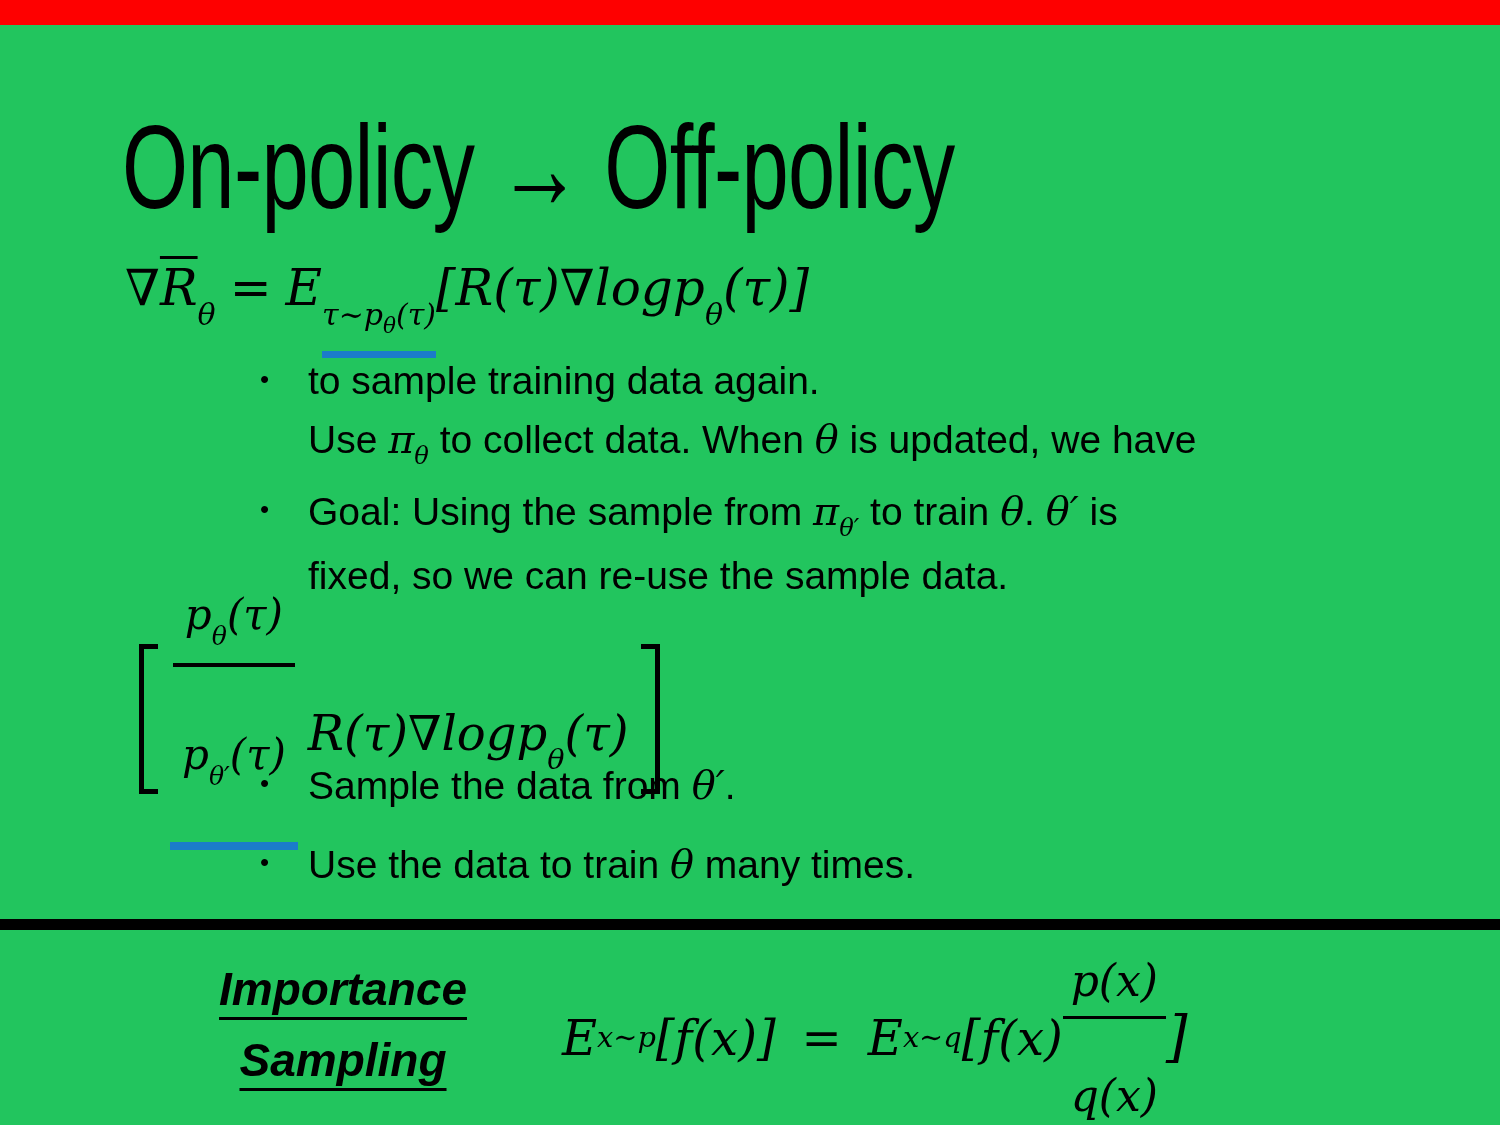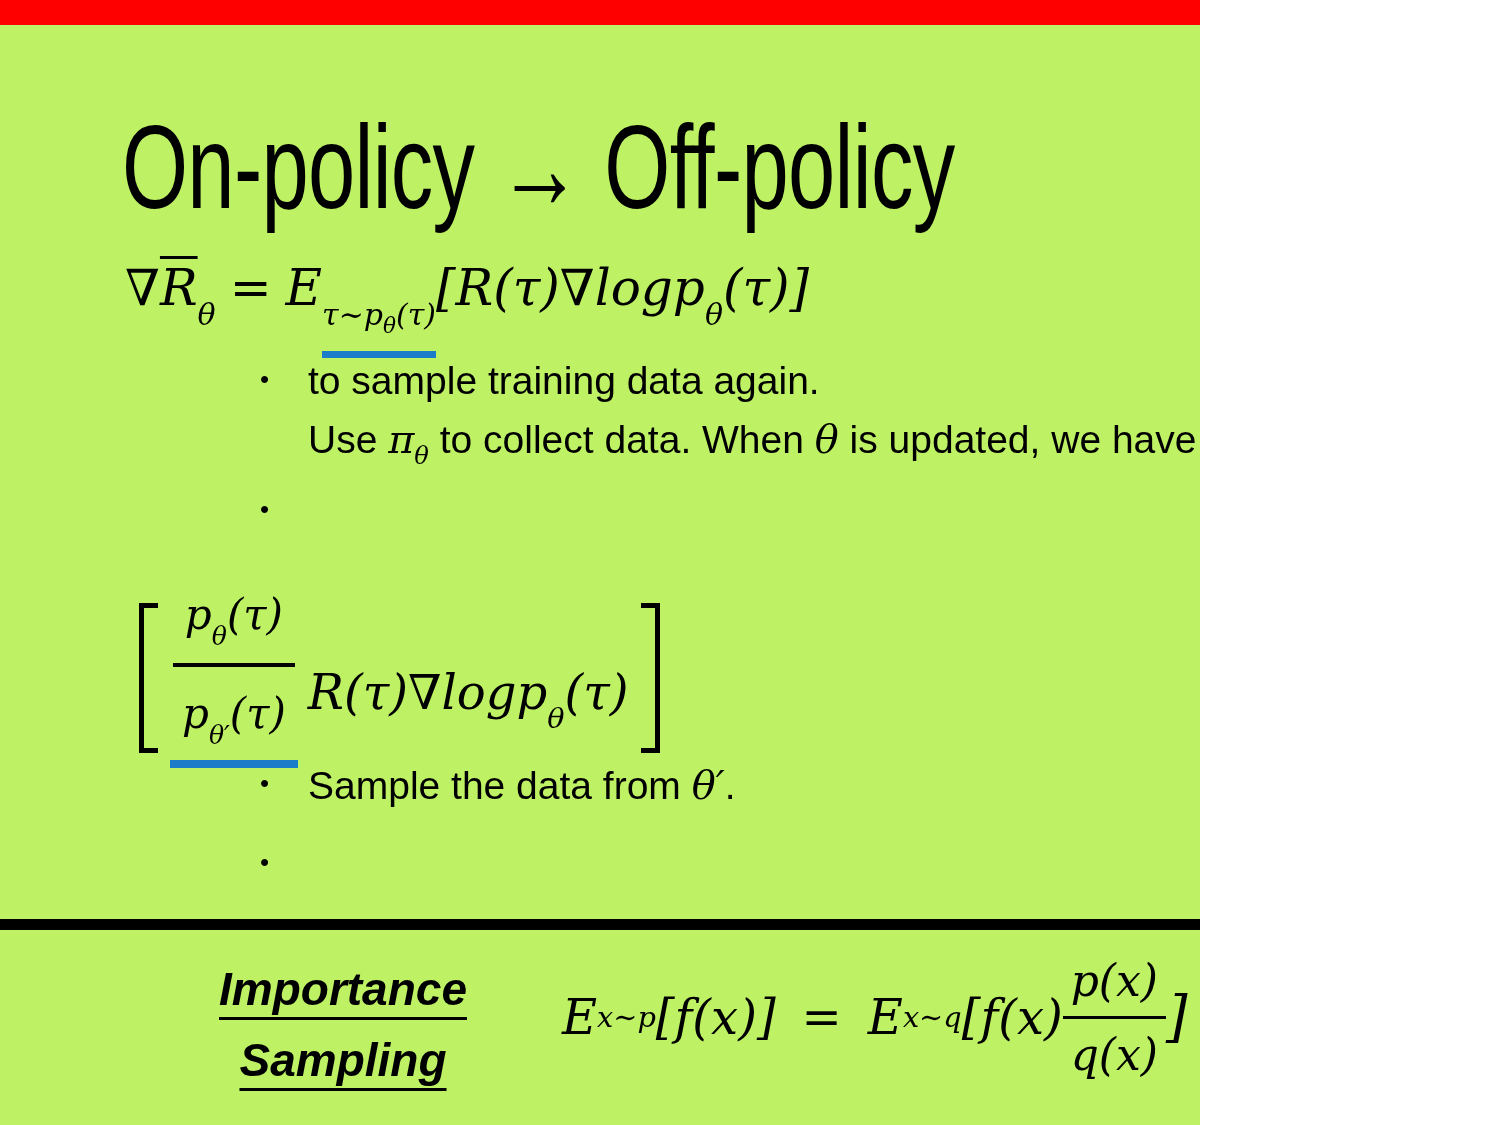--- a/index.html
+++ b/index.html
@@ -4,22 +4,22 @@
 <style>
   :root{
     --top_bar:#fe0000;
     --accent_blue:#1b7cc9;
     --ink:#000000;
   }
   *{margin:0;padding:0;box-sizing:border-box;}
   html,body{background:#ffffff;}
   .slide{
     position:relative;
-    width:1200px;height:1125px;
-    background:#bef264;
+    width:1500px;height:1125px;
+    background:#22c55e;
     overflow:hidden;
     color:var(--ink);
     font-family:"Liberation Sans",sans-serif;
   }
   .top-bar{
     position:absolute;left:0;top:0;width:1500px;height:25px;
     background:var(--top_bar);
   }
   .title{
     position:absolute;left:122px;top:106px;
@@ -35,21 +35,21 @@
   .ovl{text-decoration-line:overline;text-decoration-thickness:0.065em;}
   .sb{font-size:0.6em;vertical-align:-0.65em;}
   .sb2{font-size:0.72em;vertical-align:-0.35em;}
   .ublue{border-bottom:7px solid var(--accent_blue);padding-bottom:20px;}
   .row{display:flex;align-items:center;}
   .lbracket,.rbracket{
     width:19px;height:150px;border:5px solid var(--ink);flex:0 0 auto;
   }
   .lbracket{border-right:none;margin:0 12px 0 14px;}
   .rbracket{border-left:none;margin-left:12px;}
-  .frac{display:inline-flex;flex-direction:column;align-items:center;flex:0 0 auto;}
+  .frac{display:inline-flex;flex-direction:column;align-items:center;flex:0 0 auto;gap:41px;}
   .frac .num{border-bottom:4px solid var(--ink);padding:0 12px 9px;}
   .frac .den{padding:20px 12px 0;}
   .bluebar{height:8px;background:var(--accent_blue);width:100%;margin-top:7px;}
   #f1{left:125px;top:256px;font-size:50px;}
   #f2{left:125px;top:588px;font-size:48px;}
   #f2 .frac{font-size:42px;}
   #f2 .fbody{margin-left:10px;margin-top:41px;}
   
   .bullets{position:absolute;font-size:39px;line-height:1.48;}
   #bullets-top{left:260px;top:352px;width:1160px;}
@@ -88,20 +88,24 @@
   <div class="bullets" id="bullets-top">
     <div class="bullet">
       <span class="marker">•</span>
       <div class="btxt">
         <div class="bline"><span>to sample training data again.</span></div>
         <div class="bline"><span>Use </span><span class="bm">π</span><span class="bms">θ</span><span> to collect data. When </span><span class="bm">θ</span><span> is updated, we have</span></div>
       </div>
     </div>
     <div class="bullet">
       <span class="marker">•</span>
+      <div class="btxt">
+        <div class="bline"><span>Goal: Using the sample from </span><span class="bm">π</span><span class="bms">θ′</span><span> to train </span><span class="bm">θ</span><span>. </span><span class="bm">θ′</span><span> is</span></div>
+        <div class="bline"><span>fixed, so we can re-use the sample data.</span></div>
+      </div>
     </div>
   </div>
 
   <div class="formula row" id="f2">
     <div class="lbracket"></div>
     <div class="frac">
       <div class="num"><span class="mi">p</span><span class="sb mi">θ</span><span class="mi">(τ)</span></div>
       <div class="den"><span class="mi">p</span><span class="sb mi">θ′</span><span class="mi">(τ)</span></div>
       <div class="bluebar"></div>
     </div>
@@ -109,20 +113,21 @@
     <div class="rbracket"></div>
   </div>
 
   <div class="bullets" id="bullets-bottom">
     <div class="bullet">
       <span class="marker">•</span>
       <div class="btxt"><span>Sample the data from </span><span class="bm">θ′</span><span>.</span></div>
     </div>
     <div class="bullet">
       <span class="marker">•</span>
+      <div class="btxt"><span>Use the data to train </span><span class="bm">θ</span><span> many times.</span></div>
     </div>
   </div>
 
   <div class="divider"></div>
 
   <div class="imp-label">
     <div class="imp-line">Importance</div>
     <div class="imp-line">Sampling</div>
   </div>
 

